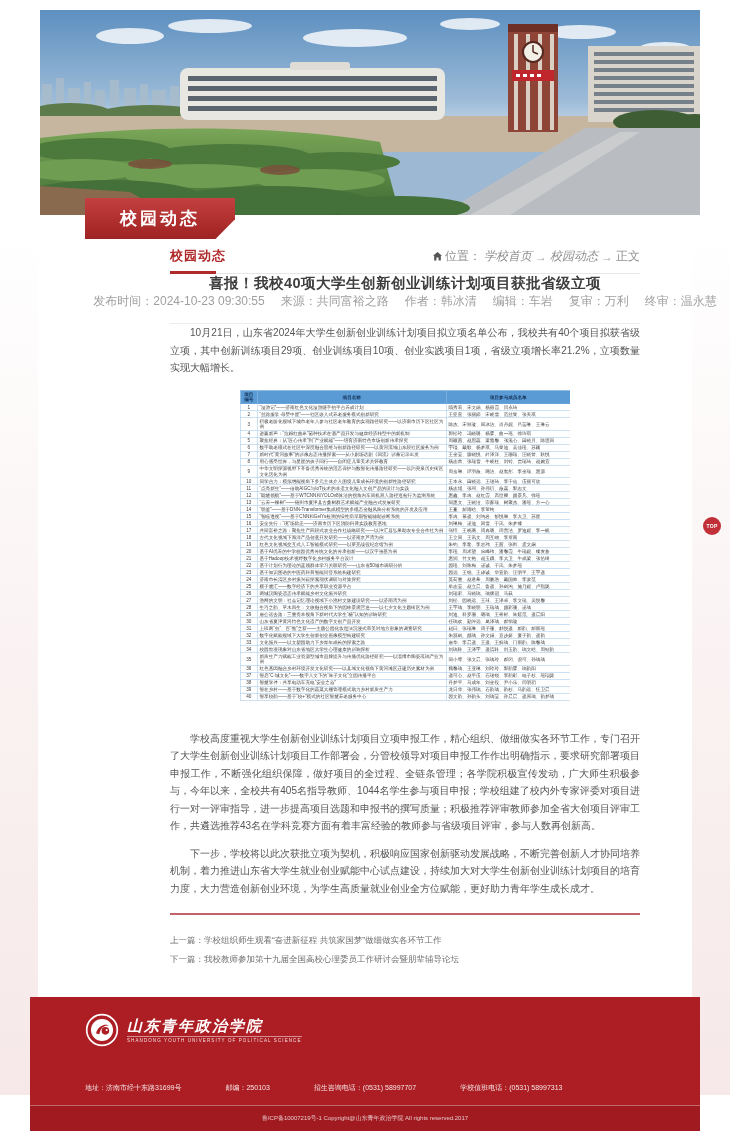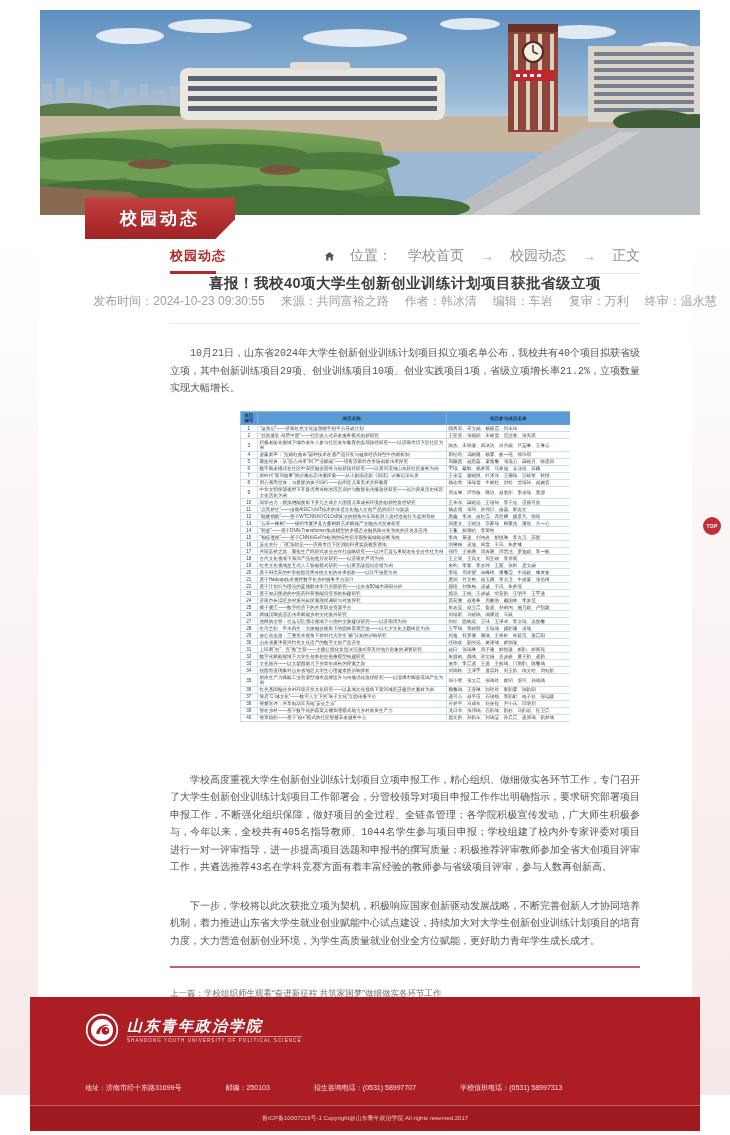--- a/index.html
+++ b/index.html
@@ -21,32 +21,32 @@
     background:linear-gradient(180deg,#c24040 0%,#ab2a2a 70%,#9e2424 100%);
     clip-path:polygon(0 0,100% 0,100% 52%,87% 100%,0 100%);
     display:flex;align-items:center;justify-content:center;
     color:#fff;font-size:17px;font-weight:bold;letter-spacing:3px;
   }
 
   
   .content{position:absolute;left:170px;top:247px;width:470px;}
   .sec-head{display:flex;justify-content:space-between;align-items:flex-end;}
   .sec-title{color:#b02a2a;font-size:13px;font-weight:bold;letter-spacing:1px;}
-  .crumbs{display:flex;align-items:center;gap:16px;font-size:14px;color:#8f8f8f;}
-  .crumbs a{color:#8f8f8f;text-decoration:none;}
+  .crumbs{display:flex;align-items:center;gap:3px;font-size:12px;color:#8f8f8f;}
+  .crumbs a{color:#8f8f8f;text-decoration:none;font-style:italic;}
   .crumb-sep{color:#aaa;}
   .home-ico{width:9px;height:9px;display:inline-block;}
   .sec-rule{position:relative;margin-top:6px;border-bottom:1px solid #e6e6e6;height:2px;}
   .sec-rule .red{position:absolute;left:0;top:0;width:46px;height:3px;background:#b02a2a;}
 
   .art-title{margin-top:0;text-align:center;font-size:14.5px;font-weight:bold;color:#3d3d3d;letter-spacing:.5px;}
   .meta{margin-top:0;display:flex;justify-content:center;gap:16px;font-size:12px;color:#9f9f9f;white-space:nowrap;}
   .meta-divider{margin-top:13px;border-bottom:1px solid #ececec;}
 
-  .para{margin-top:21px;font-size:10px;line-height:17.5px;color:#555;text-align:justify;text-indent:2em;font-family:Liberation Mono, monospace;}
+  .para{margin-top:0;font-size:10px;line-height:17.5px;color:#555;text-align:justify;text-indent:2em;}
 
   
   .tbl-outer{margin:13px auto 0 auto;width:330px;height:340px;overflow:hidden;}
   .tbl-inner{width:660px;transform:scale(.5);transform-origin:0 0;}
   table.ptable{width:660px;border-collapse:collapse;table-layout:fixed;font-size:9.2px;line-height:11px;color:#3e3e3e;}
   table.ptable th{background:#5b9bd5;color:#17375e;font-weight:bold;border:1px solid #7aabd8;padding:2px 3px;}
   table.ptable td{border:1px solid #9dc3e6;padding:1px 4px;background:#fff;vertical-align:middle;}
   table.ptable col.c0{width:34px}
   table.ptable col.c1{width:378px}
   table.ptable col.c2{width:248px}

